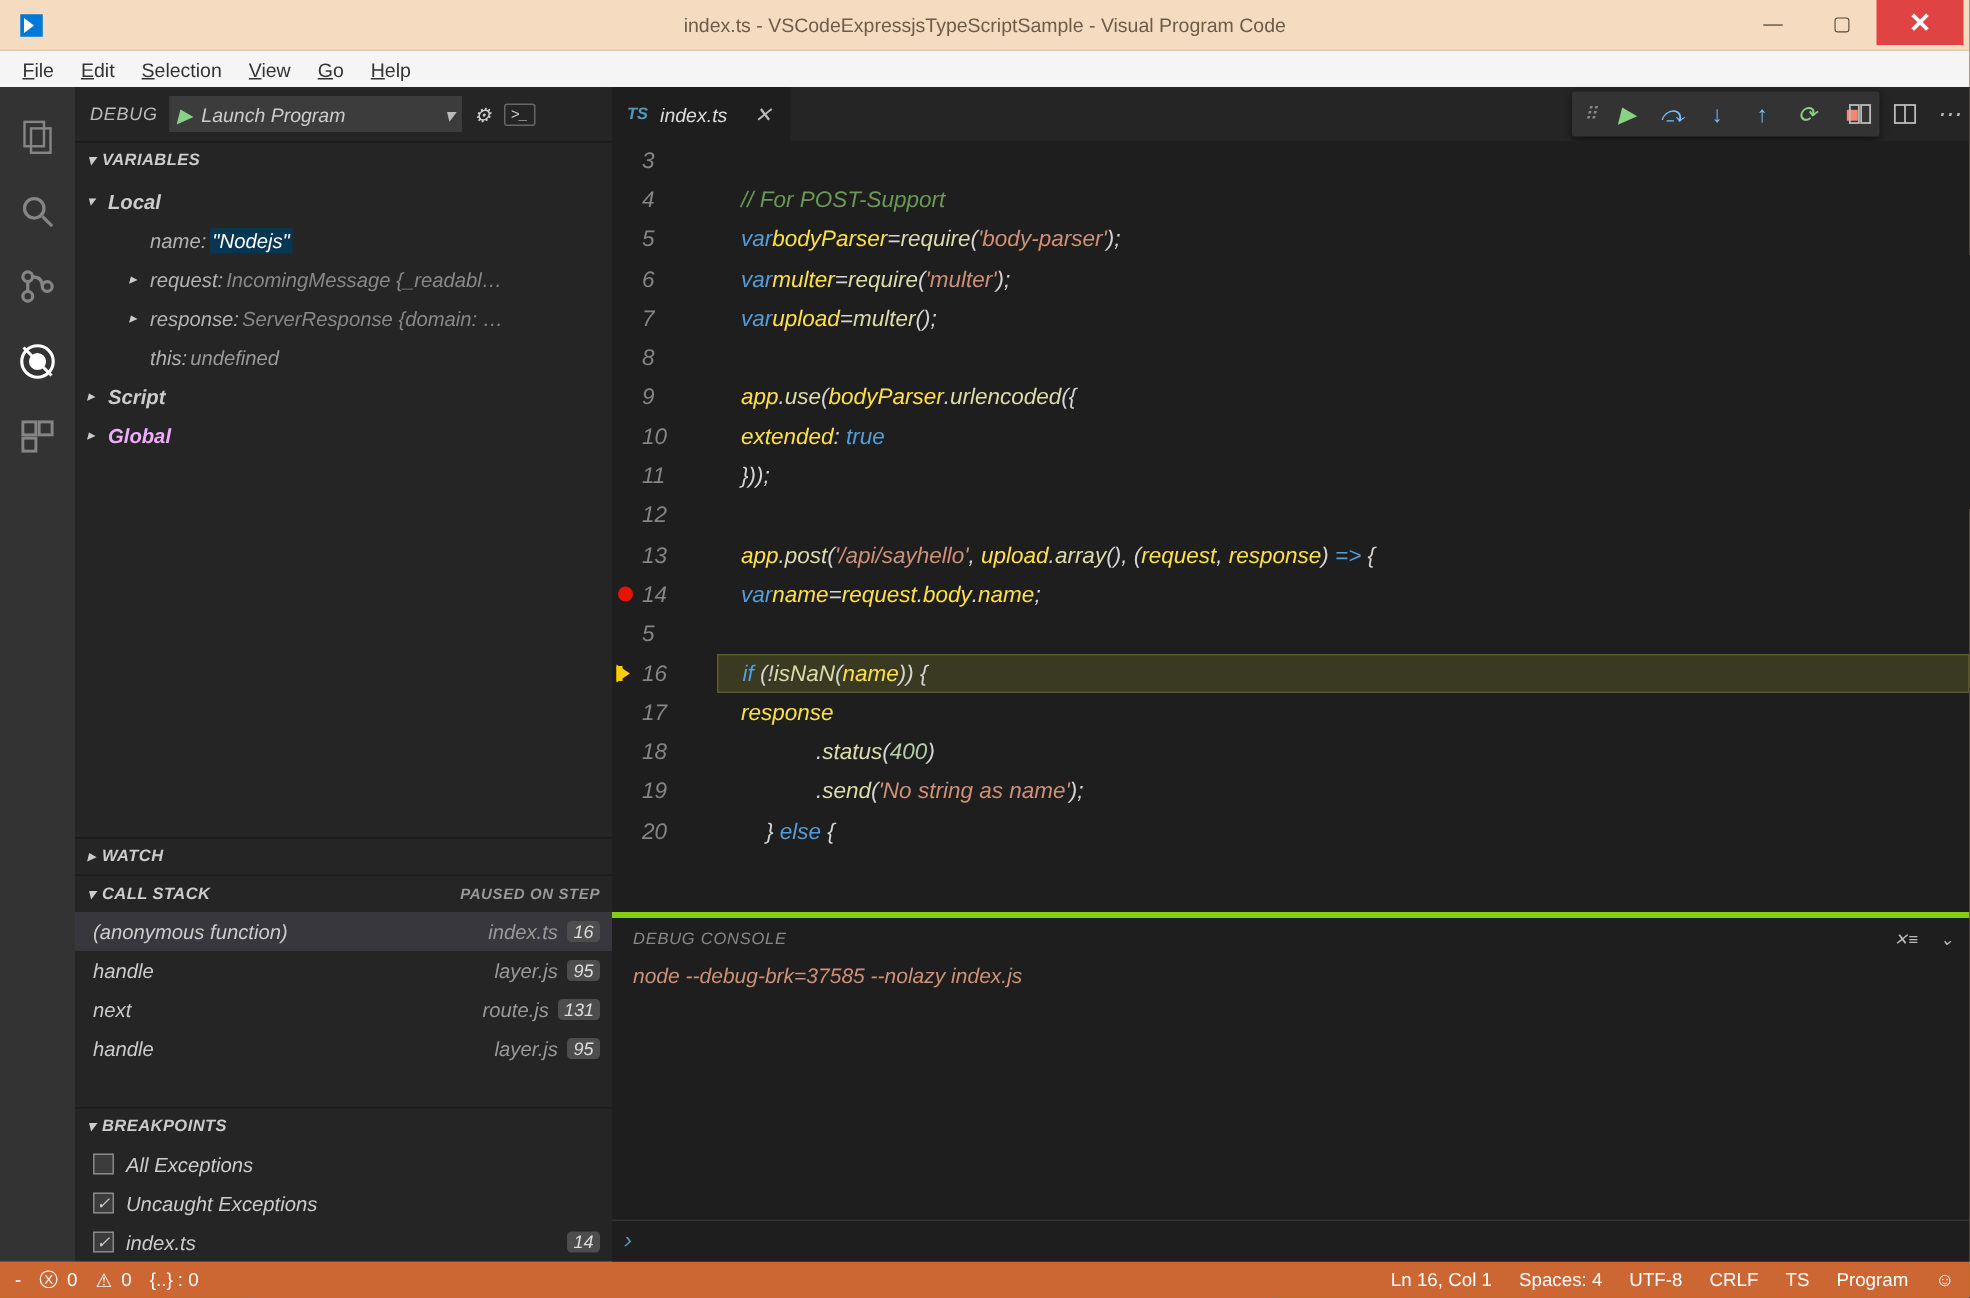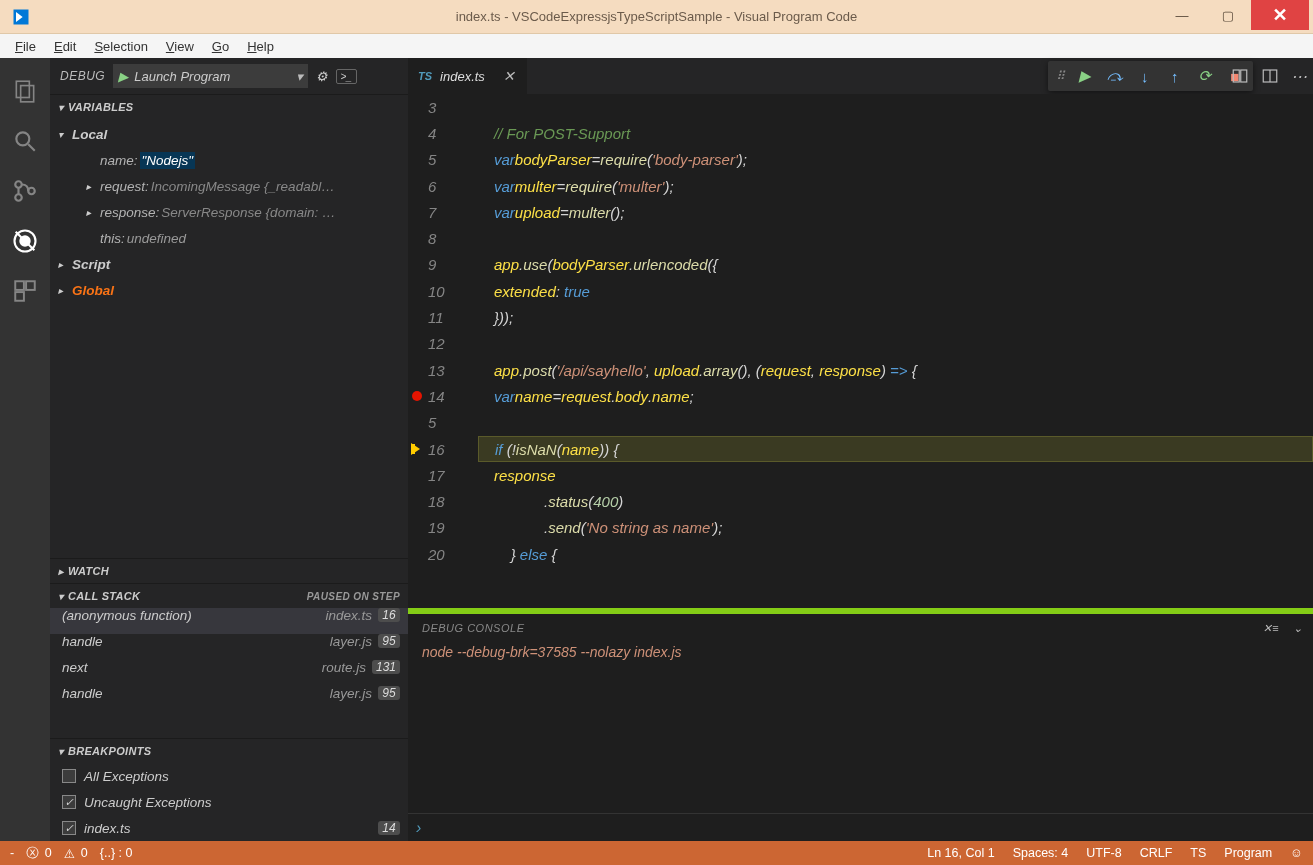--- a/index.html
+++ b/index.html
@@ -32,21 +32,21 @@
 .var-body { padding: 2px 0 6px 0; font-family: Consolas, monospace; font-size: 13.5px; color: #ccc; }
 .var-row { display:flex; align-items:center; height: 26px; padding-left: 8px; white-space: nowrap; overflow:hidden; text-overflow:ellipsis;}
 .var-row .tw { width:14px; color:#ccc; font-size:10px;}
 .var-row .k { color:#b3b3b3; }
 .var-row .colon { color:#b3b3b3; margin:0 2px 0 0;}
 .var-row .sel { background:#073655; color:#fff; padding:1px 2px;}
 .var-row .undef{color:#999;}
 .var-row .preview{color:#888;}
 .vars-container { overflow:hidden; }
 .callstack-body { font-family: Consolas, monospace; font-size: 13.5px; }
-.cs-row { display:flex; align-items:flex-start; height:26px; padding-left:12px; padding-right:8px;}
+.cs-row { display:flex; align-items:center; height:26px; padding-left:12px; padding-right:8px;}
 .cs-row.selected { background:#37373d; }
 .cs-row .fn { flex:0 0 auto;}
 .cs-row .file { margin-left:auto; color:#999; margin-right:6px;}
 .cs-row .line { background:#4d4d4d; color:#ddd; border-radius:3px; min-width:22px; text-align:center; padding:0 4px; font-size:12px;}
 .bp-body { font-size:13.5px; }
 .bp-row { display:flex; align-items:center; height:26px; padding-left:12px; padding-right:8px; gap:8px;}
 .bp-row .cb { width:14px;height:14px; border:1px solid #888; background:#3c3c3c; display:flex;align-items:center;justify-content:center; color:#ccc; font-size:11px;}
 .bp-row .line { margin-left:auto; background:#4d4d4d; color:#ddd; border-radius:3px; min-width:22px; text-align:center; padding:0 4px; font-size:12px;}
 .editor-area { flex:1; display:flex; flex-direction:column; background:#1e1e1e; position:relative;}
 .tabbar { height:36px; background:#252526; display:flex; align-items:stretch; position:relative;}
@@ -60,21 +60,21 @@
 .editor-body { flex:1; display:flex; overflow:hidden; font-family: Consolas, monospace; font-size:15px;}
 .gutter-bp { width:20px; background:#1e1e1e; }
 .gutter-num { width:50px; background:#1e1e1e; color:#858585; text-align:right; padding-right:14px;}
 .code-col { flex:1; background:#1e1e1e; color:#d4d4d4; position:relative; overflow:hidden;}
 .code-line { height:26.3px; display:flex; align-items:center; white-space:pre;}
 .bp-dot { width:10px;height:10px; border-radius:50%; background:#e51400; margin-left:4px;}
 .bp-cur { width:0;height:0; border-top:6px solid transparent; border-bottom:6px solid transparent; border-left:9px solid #ffcc00; margin-left:3px; position:relative;}
 .bp-cur::before{content:"";position:absolute;left:-9px;top:-5px;width:4px;height:10px;background:#ffcc00;}
 .hl-line { background:#3a3a22; border:1px solid #5a5a2a; }
 .tok-kw{color:#569cd6;} .tok-fn{color:#dcdcaa;} .tok-str{color:#ce9178;} .tok-num{color:#b5cea8;} .tok-cm{color:#6a9955;} .tok-bool{color:#569cd6;} .tok-id{color:#fde047;} .tok-op{color:#d4d4d4;}
-.console-panel { height:233px; background:#1e1e1e; border-top:6px solid #84cc16;}
+.console-panel { height:233px; background:#1e1e1e; border-top:4px solid #84cc16;}
 .console-header { height:28px; display:flex; align-items:center; padding-left:14px; color:#888; font-size:11px; letter-spacing:0.5px; position:relative;}
 .console-header .picons{position:absolute; right:10px; display:flex; gap:14px; color:#bbb;}
 .console-body { padding:2px 14px; font-family:Consolas,monospace; font-size:14px; color:#ce9178;}
 .console-input-row { position:absolute; bottom:0; left:0; right:0; height:28px; border-top:1px solid #333; display:flex; align-items:center; padding-left:8px; color:#519aba;}
 .statusbar { height:24px; background:#cc6633; color:#fff; display:flex; align-items:center; font-size:12.5px; padding:0 10px; gap:12px;}
 .statusbar .sb-group{display:flex;align-items:center; gap:6px;}
 .statusbar .right{margin-left:auto; display:flex; gap:18px; align-items:center;}
 svg{display:block;}
 </style>
 </head>
@@ -188,21 +188,21 @@
             <span class="k">this</span>
             <span class="colon">: </span>
             <span class="undef">undefined</span>
           </div>
           <div class="var-row" style="padding-left: 8px;">
             <span class="tw">▸</span>
             <span style="font-weight:bold;color:#ccc">Script</span>
           </div>
           <div class="var-row" style="padding-left: 8px;">
             <span class="tw">▸</span>
-            <span style="font-weight:bold;color:#f97316">Global</span>
+            <span style="font-weight:bold;color:#f0abfc">Global</span>
           </div>
         </div>
     </div>
 
     <div class="section">
       <div class="section-header">
         <span class="arrow">▸</span>
         <span>WATCH</span>
       </div>
     </div>

